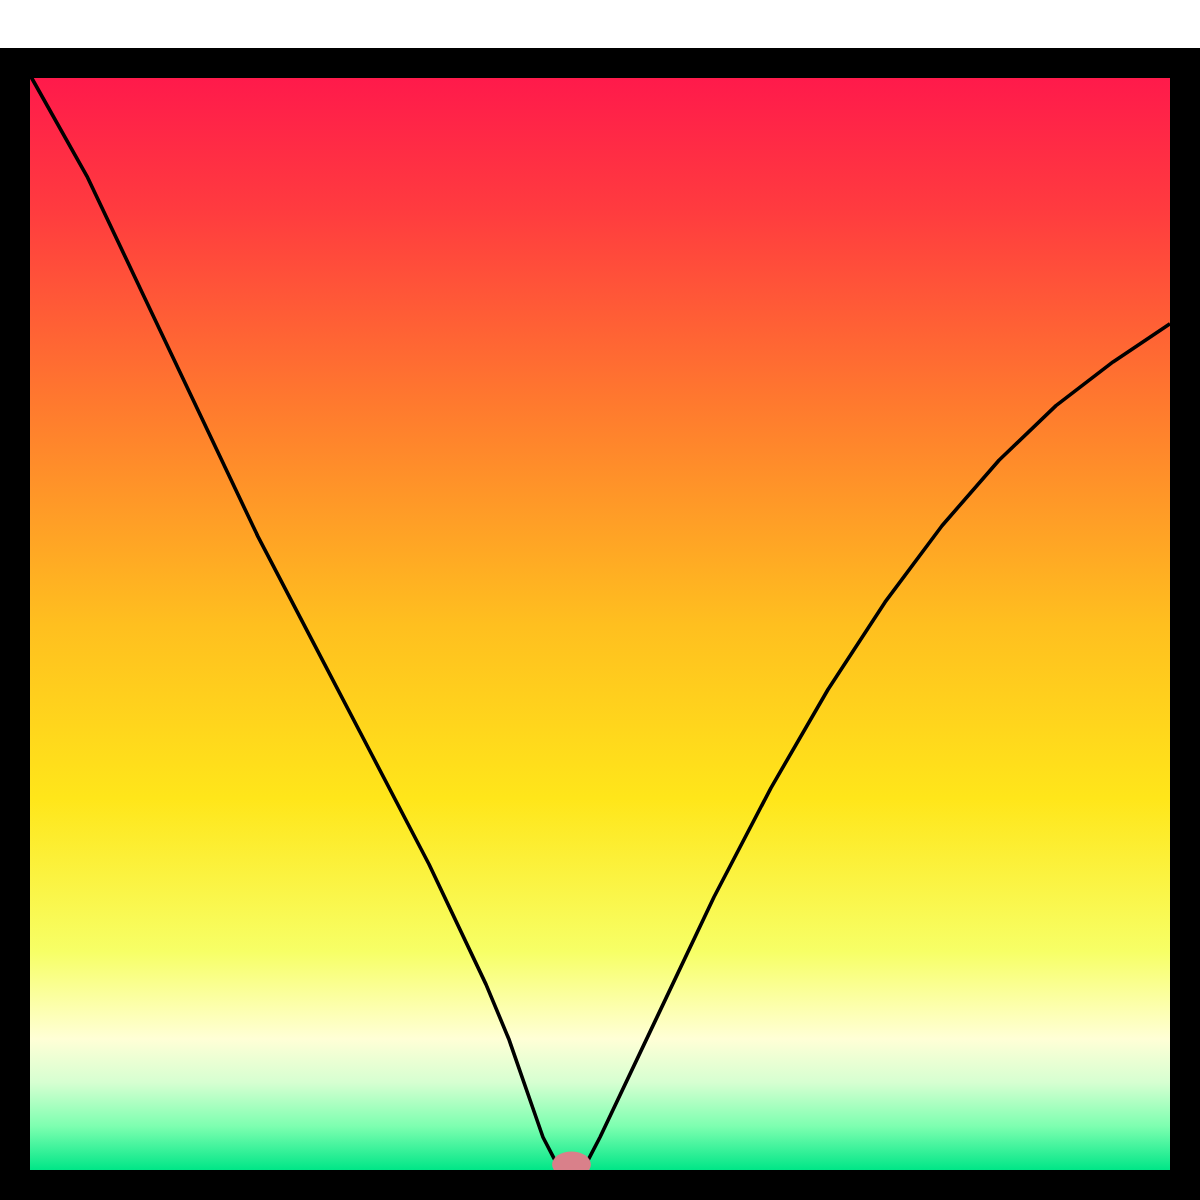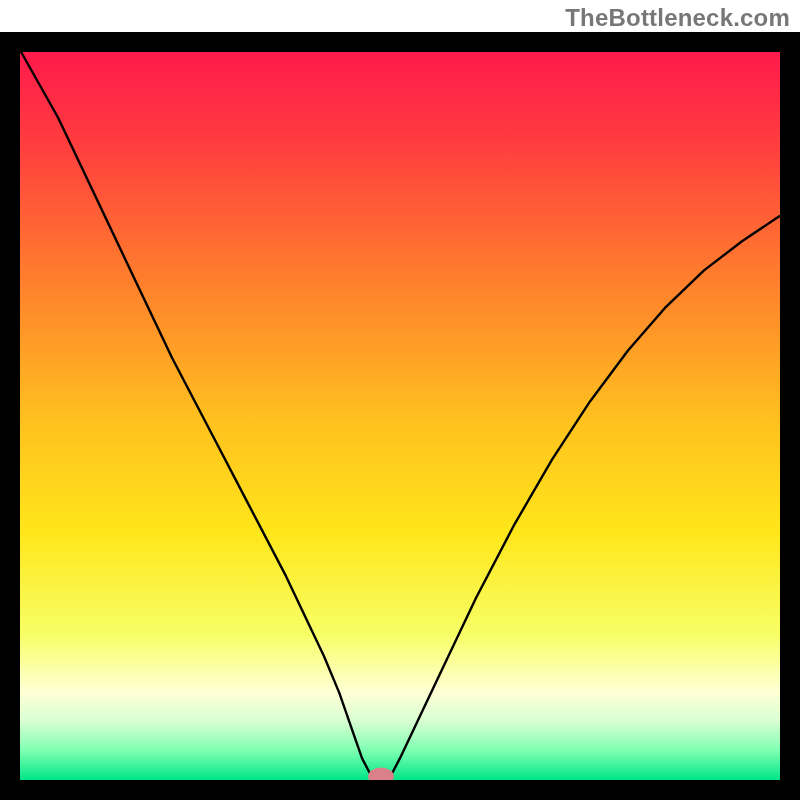--- a/index.html
+++ b/index.html
@@ -27,21 +27,20 @@
     z-index: 10;
   }
   svg.chart {
     display: block;
   }
 </style>
 </head>
 <body>
 
 <div class="chart-container">
-  <div class="watermark">TheBottleneck.com</div>
   <svg class="chart" width="800" height="800" viewBox="0 0 800 800">
     <defs>
       <linearGradient id="bg-grad" x1="0" y1="0" x2="0" y2="1">
           <stop offset="0.00%" stop-color="#ff1a4b"></stop>
           <stop offset="12.00%" stop-color="#ff3b3f"></stop>
           <stop offset="30.00%" stop-color="#ff7a2e"></stop>
           <stop offset="50.00%" stop-color="#ffbf1f"></stop>
           <stop offset="66.00%" stop-color="#ffe61a"></stop>
           <stop offset="80.00%" stop-color="#f7ff66"></stop>
           <stop offset="88.00%" stop-color="#ffffd6"></stop>

